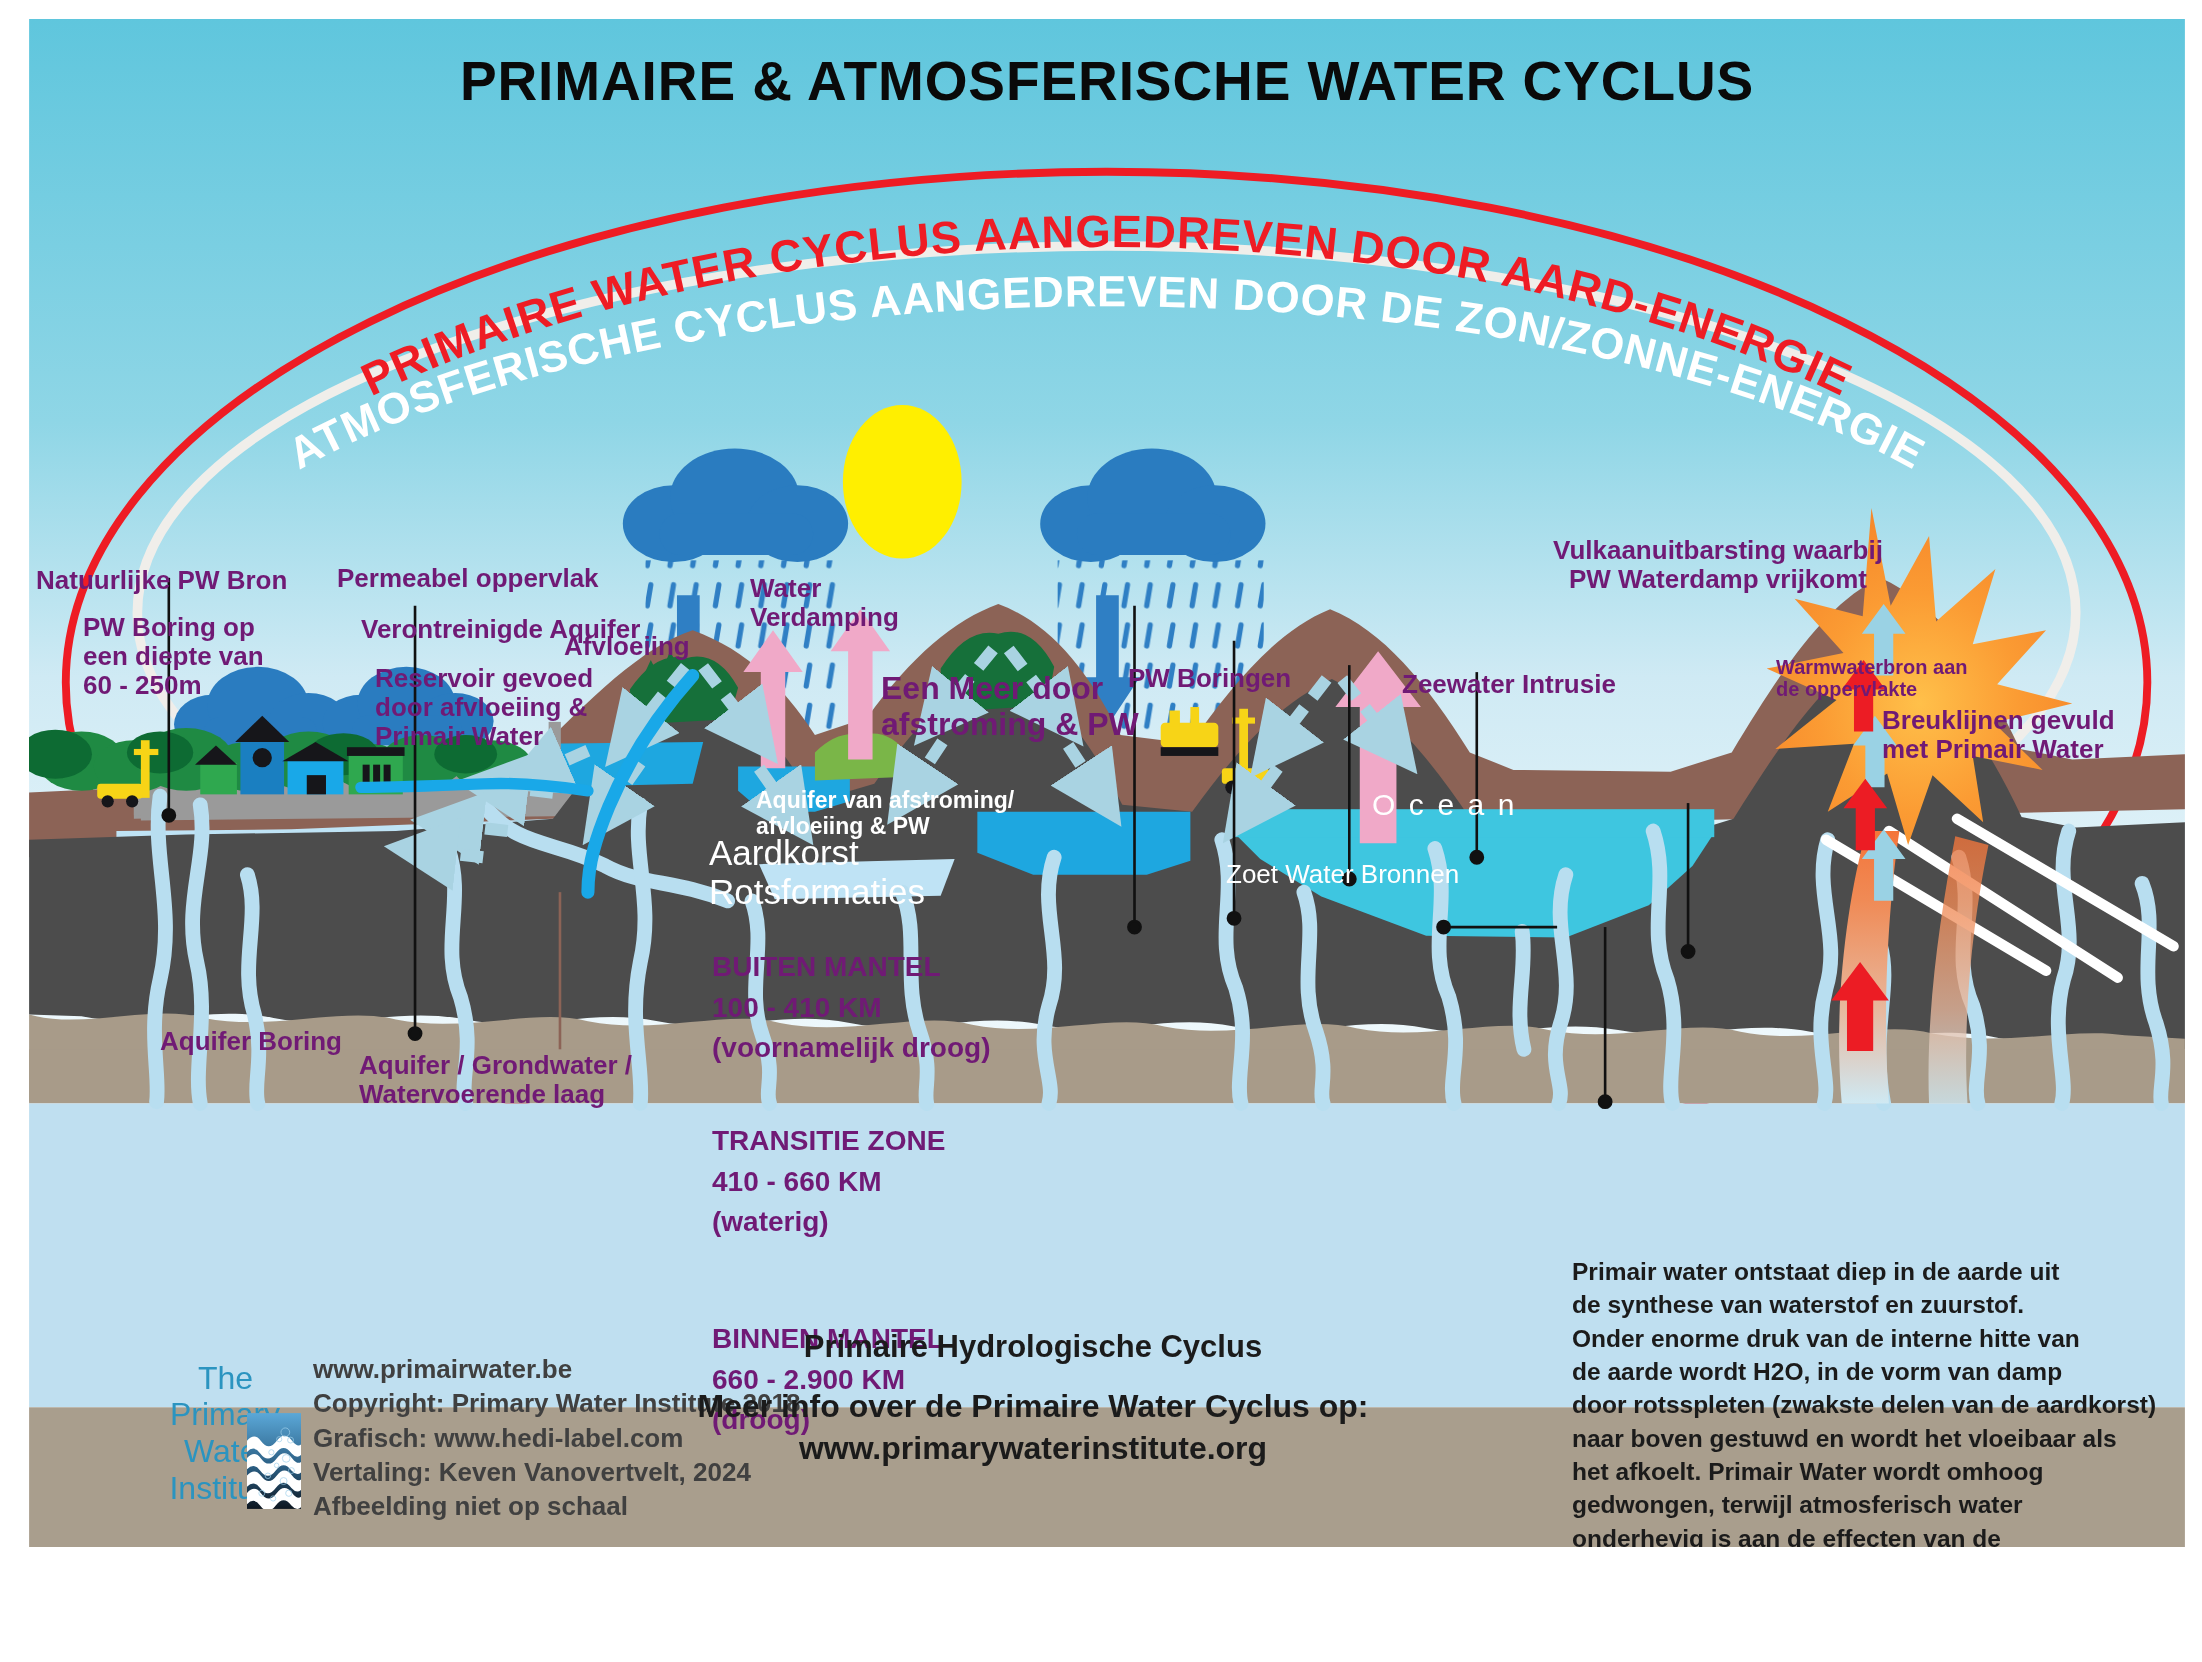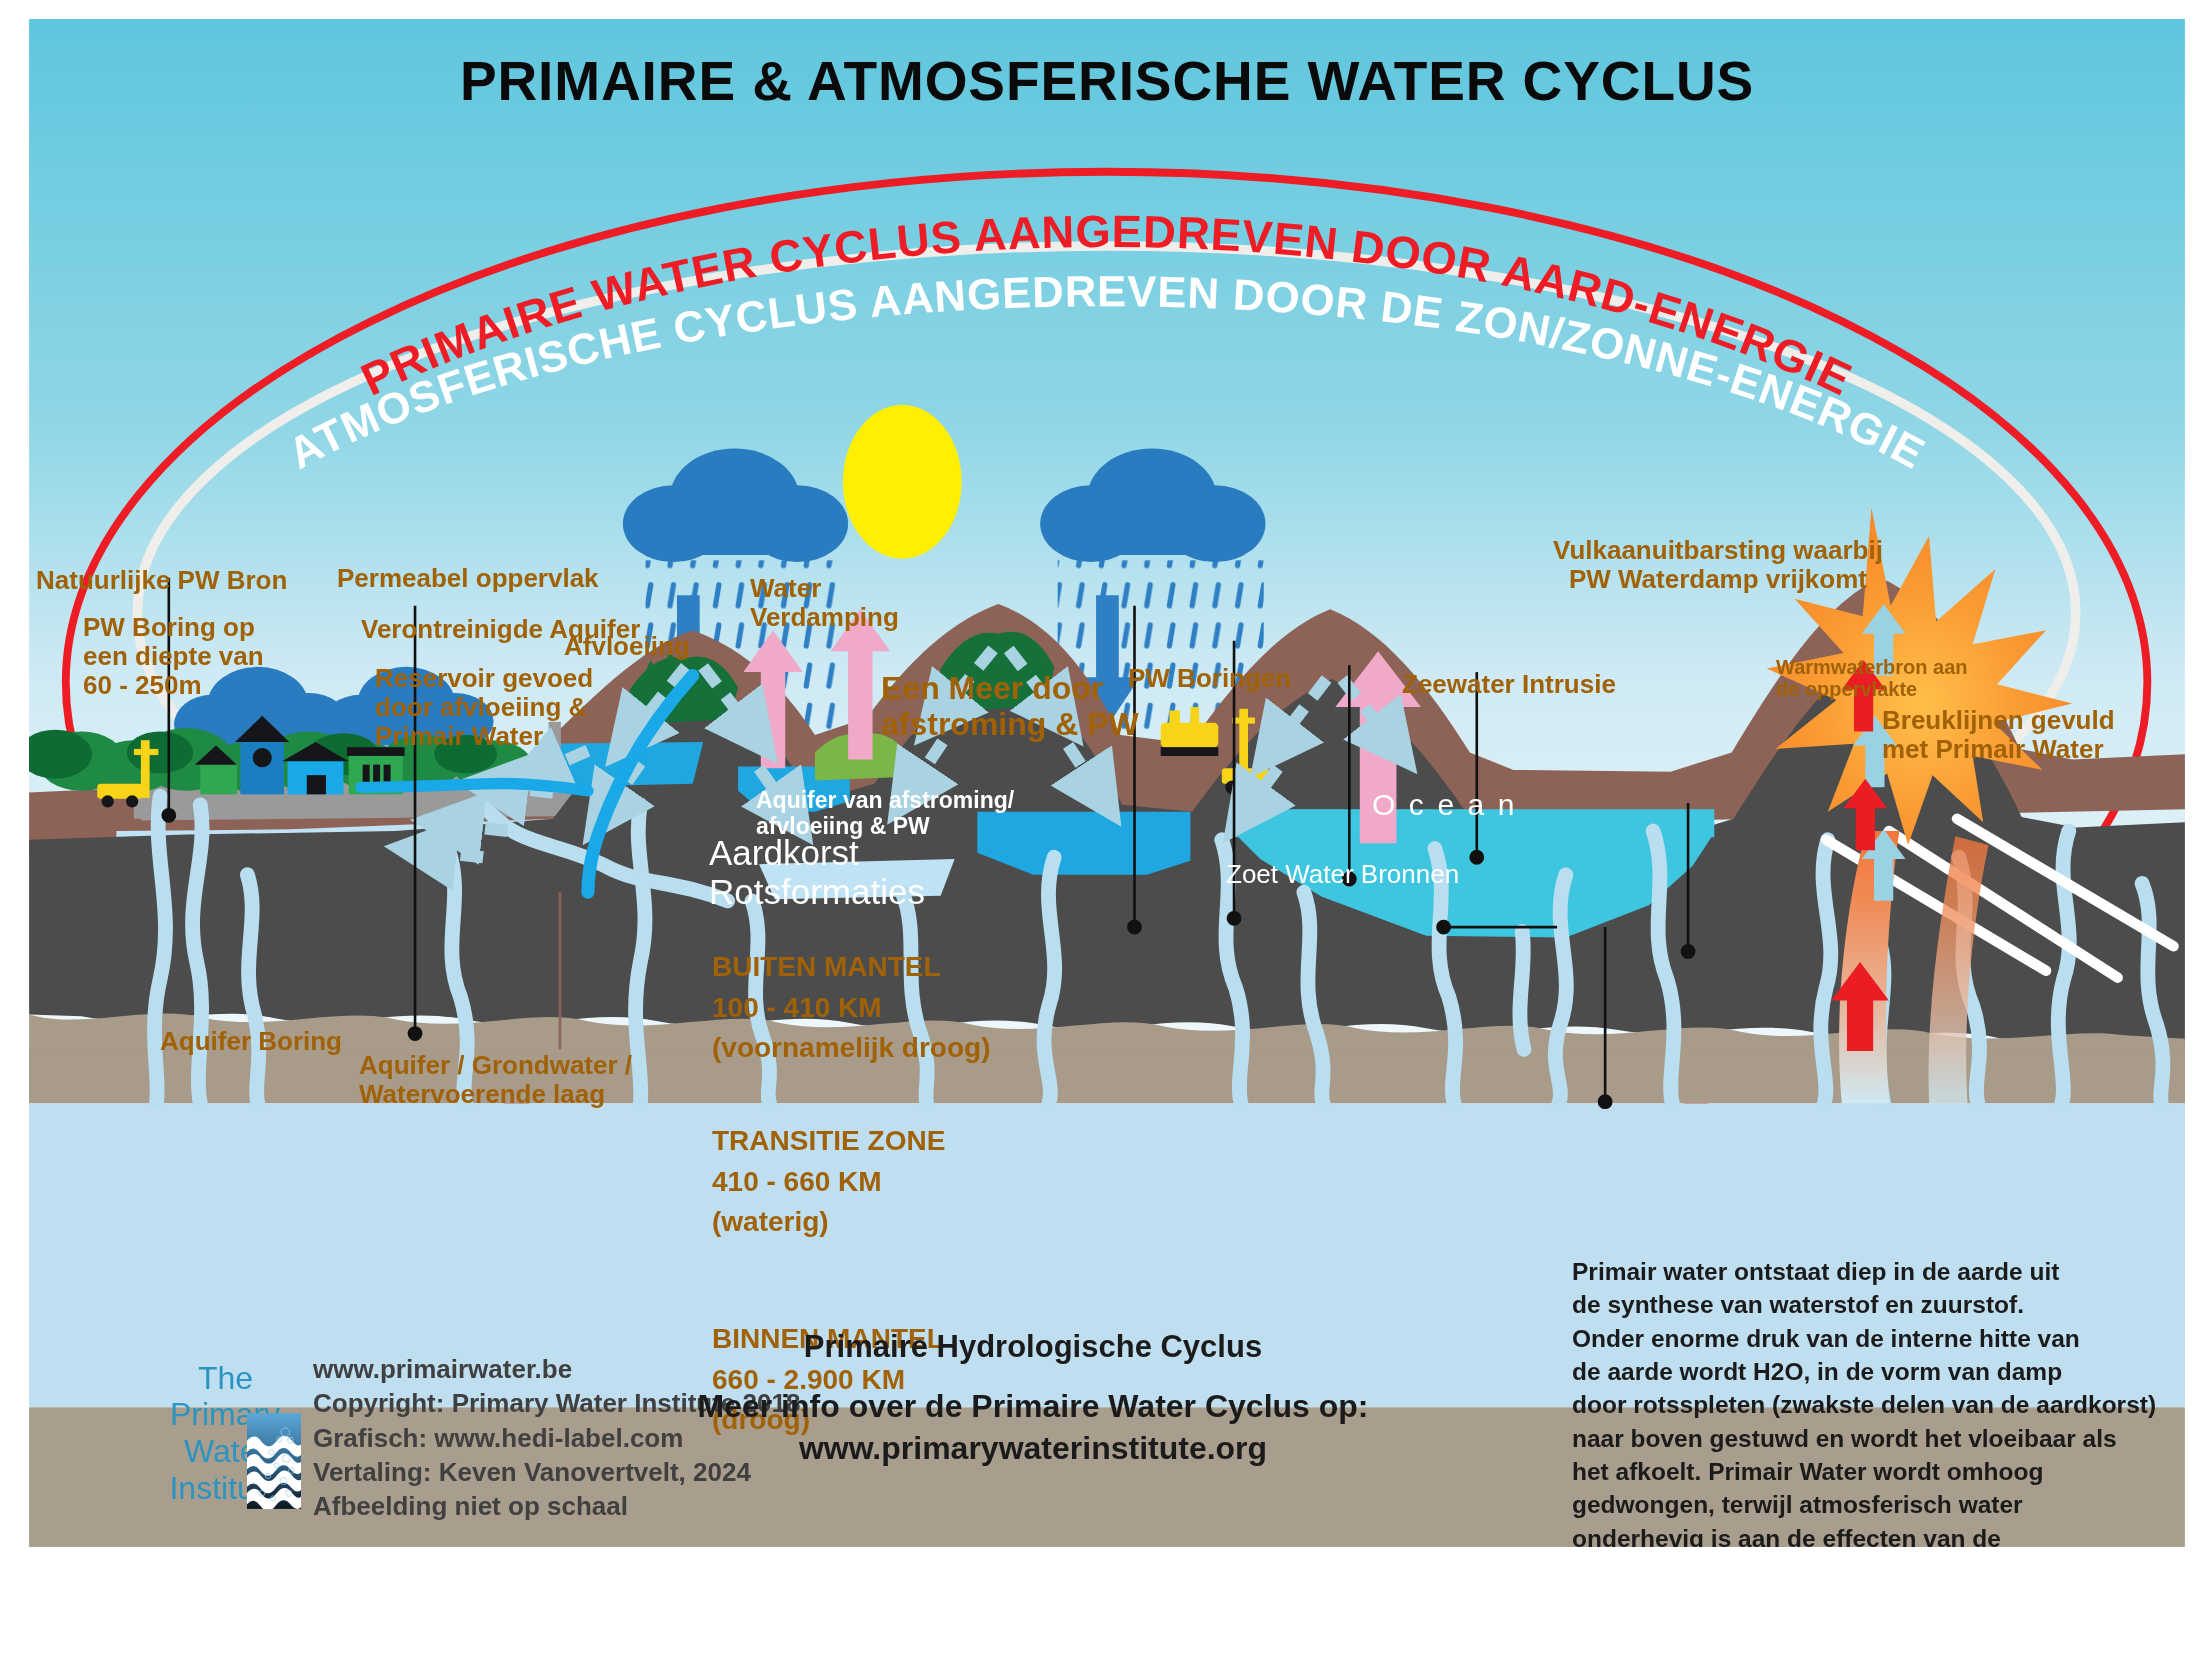--- a/index.html
+++ b/index.html
@@ -1,20 +1,20 @@
 <!DOCTYPE html>
 <html style="font-size:14px"><head>
 <meta charset="utf-8">
 <style>
   html,body{margin:0;padding:0;background:#ffffff;}
   body{width:2203px;height:1663px;font-family:"Liberation Sans",sans-serif;}
   #poster{position:absolute;left:29px;top:19px;width:2156px;height:1528px;overflow:hidden;}
   .layer{position:absolute;left:0;top:0;width:100%;height:100%;}
   svg{display:block;}
-  .lbl{position:absolute;color:#a16207;font-weight:700;line-height:1.12;white-space:pre;}
+  .lbl{position:absolute;color:#701a75;font-weight:700;line-height:1.12;white-space:pre;}
   .lbl-w{position:absolute;color:#fff;font-weight:600;line-height:1.12;white-space:pre;}
   .title{position:absolute;left:0;top:30px;width:100%;text-align:center;font-size:55px;font-weight:800;
          letter-spacing:0.9px;color:#0a0a0a;}
   .foot-left{position:absolute;font-size:26px;color:#404040;line-height:1.32;font-weight:600;white-space:pre;}
   .foot-mid{position:absolute;text-align:center;font-size:31px;color:#1b1b1b;line-height:1.3;font-weight:600;}
   .foot-mid .big{font-size:32px;font-weight:700;}
   .foot-right{position:absolute;font-size:24.5px;color:#1b1b1b;line-height:1.36;font-weight:600;white-space:pre-line;}
   .logo-txt{position:absolute;color:#2b94c0;font-size:32px;line-height:1.12;font-weight:400;text-align:center;}
   .logo-img{position:absolute;width:54px;height:96px;}
 </style>

